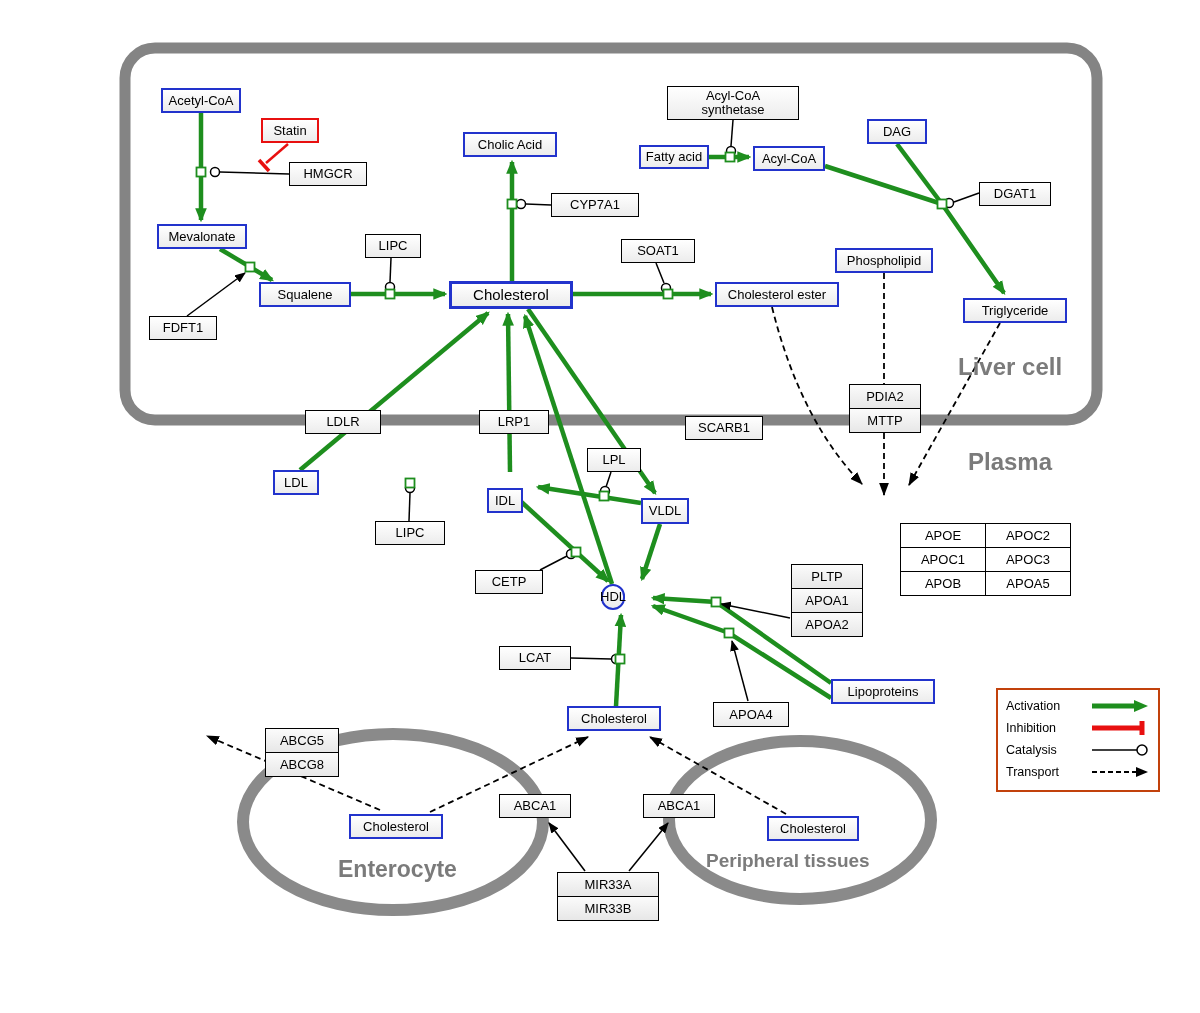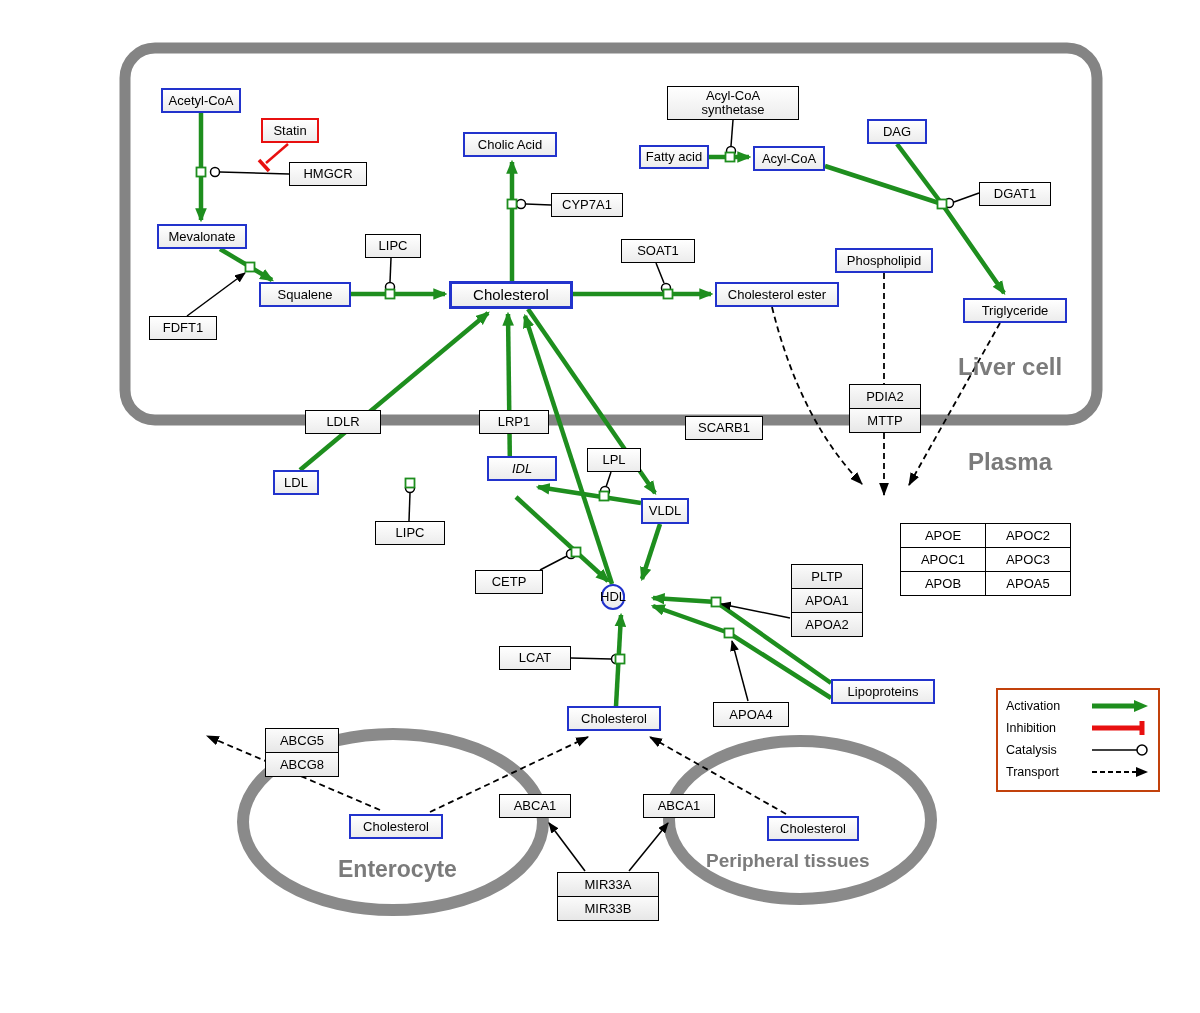--- a/index.html
+++ b/index.html
@@ -151,21 +151,21 @@
   <div class="region-label" style="left:706px;top:850px;font-size:19px;">Peripheral tissues</div>
 
   <div class="node blue" style="left:161px;top:88px;width:80px;height:25px;">Acetyl-CoA</div>
   <div class="node red" style="left:261px;top:118px;width:58px;height:25px;">Statin</div>
   <div class="node" style="left:289px;top:162px;width:78px;height:24px;">HMGCR</div>
   <div class="node blue" style="left:157px;top:224px;width:90px;height:25px;">Mevalonate</div>
   <div class="node" style="left:149px;top:316px;width:68px;height:24px;">FDFT1</div>
   <div class="node blue" style="left:259px;top:282px;width:92px;height:25px;">Squalene</div>
   <div class="node" style="left:365px;top:234px;width:56px;height:24px;">LIPC</div>
   <div class="node blue" style="left:463px;top:132px;width:94px;height:25px;">Cholic Acid</div>
-  <div class="node" style="left:551px;top:193px;width:72px;height:24px;">CYP7A1</div>
+  <div class="node" style="left:551px;top:193px;width:88px;height:24px;">CYP7A1</div>
   <div class="node blue thick" style="left:449px;top:281px;width:124px;height:28px;">Cholesterol</div>
   <div class="node" style="left:621px;top:239px;width:74px;height:24px;">SOAT1</div>
   <div class="node blue" style="left:715px;top:282px;width:124px;height:25px;">Cholesterol ester</div>
   <div class="node multiline" style="left:667px;top:86px;width:132px;height:34px;">
     <div>Acyl-CoA</div>
     <div>synthetase</div>
   </div>
   <div class="node blue" style="left:639px;top:145px;width:70px;height:24px;">Fatty acid</div>
   <div class="node blue" style="left:753px;top:146px;width:72px;height:25px;">Acyl-CoA</div>
   <div class="node blue" style="left:867px;top:119px;width:60px;height:25px;">DAG</div>
@@ -175,21 +175,21 @@
 
   <div class="node" style="left:305px;top:410px;width:76px;height:24px;">LDLR</div>
   <div class="node" style="left:479px;top:410px;width:70px;height:24px;">LRP1</div>
   <div class="node" style="left:685px;top:416px;width:78px;height:24px;">SCARB1</div>
   <div class="stack" style="left:849px;top:384px;width:72px;height:49px;">
     <div class="cell" style="height:25px;">PDIA2</div>
     <div class="cell" style="height:25px;">MTTP</div>
   </div>
 
   <div class="node blue" style="left:273px;top:470px;width:46px;height:25px;">LDL</div>
-  <div class="node blue" style="left:487px;top:456px;width:70px;height:25px;font-style:italic;">IDL</div>
+  <div class="node blue" style="left:487px;top:488px;width:36px;height:25px;">IDL</div>
   <div class="node" style="left:375px;top:521px;width:70px;height:24px;">LIPC</div>
   <div class="node" style="left:587px;top:448px;width:54px;height:24px;">LPL</div>
   <div class="node blue" style="left:641px;top:498px;width:48px;height:26px;">VLDL</div>
   <div class="node" style="left:475px;top:570px;width:68px;height:24px;">CETP</div>
   <div class="node blue" style="left:601px;top:584px;width:24px;height:26px;border-radius:13px;">HDL</div>
   <div class="stack" style="left:791px;top:564px;width:72px;height:74px;">
     <div class="cell" style="height:25px;">PLTP</div>
     <div class="cell" style="height:25px;">APOA1</div>
     <div class="cell" style="height:25px;">APOA2</div>
   </div>

